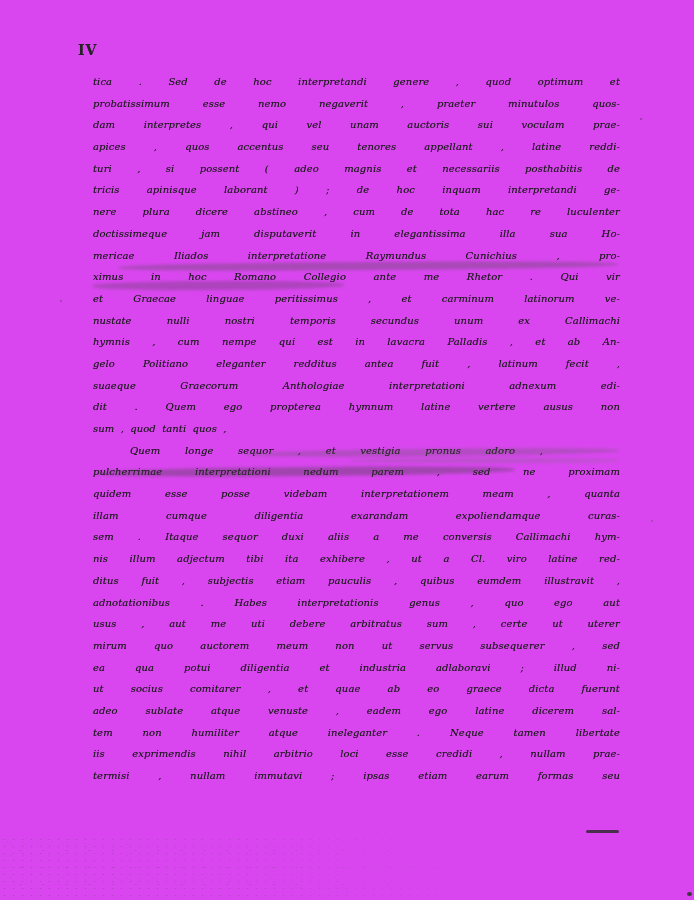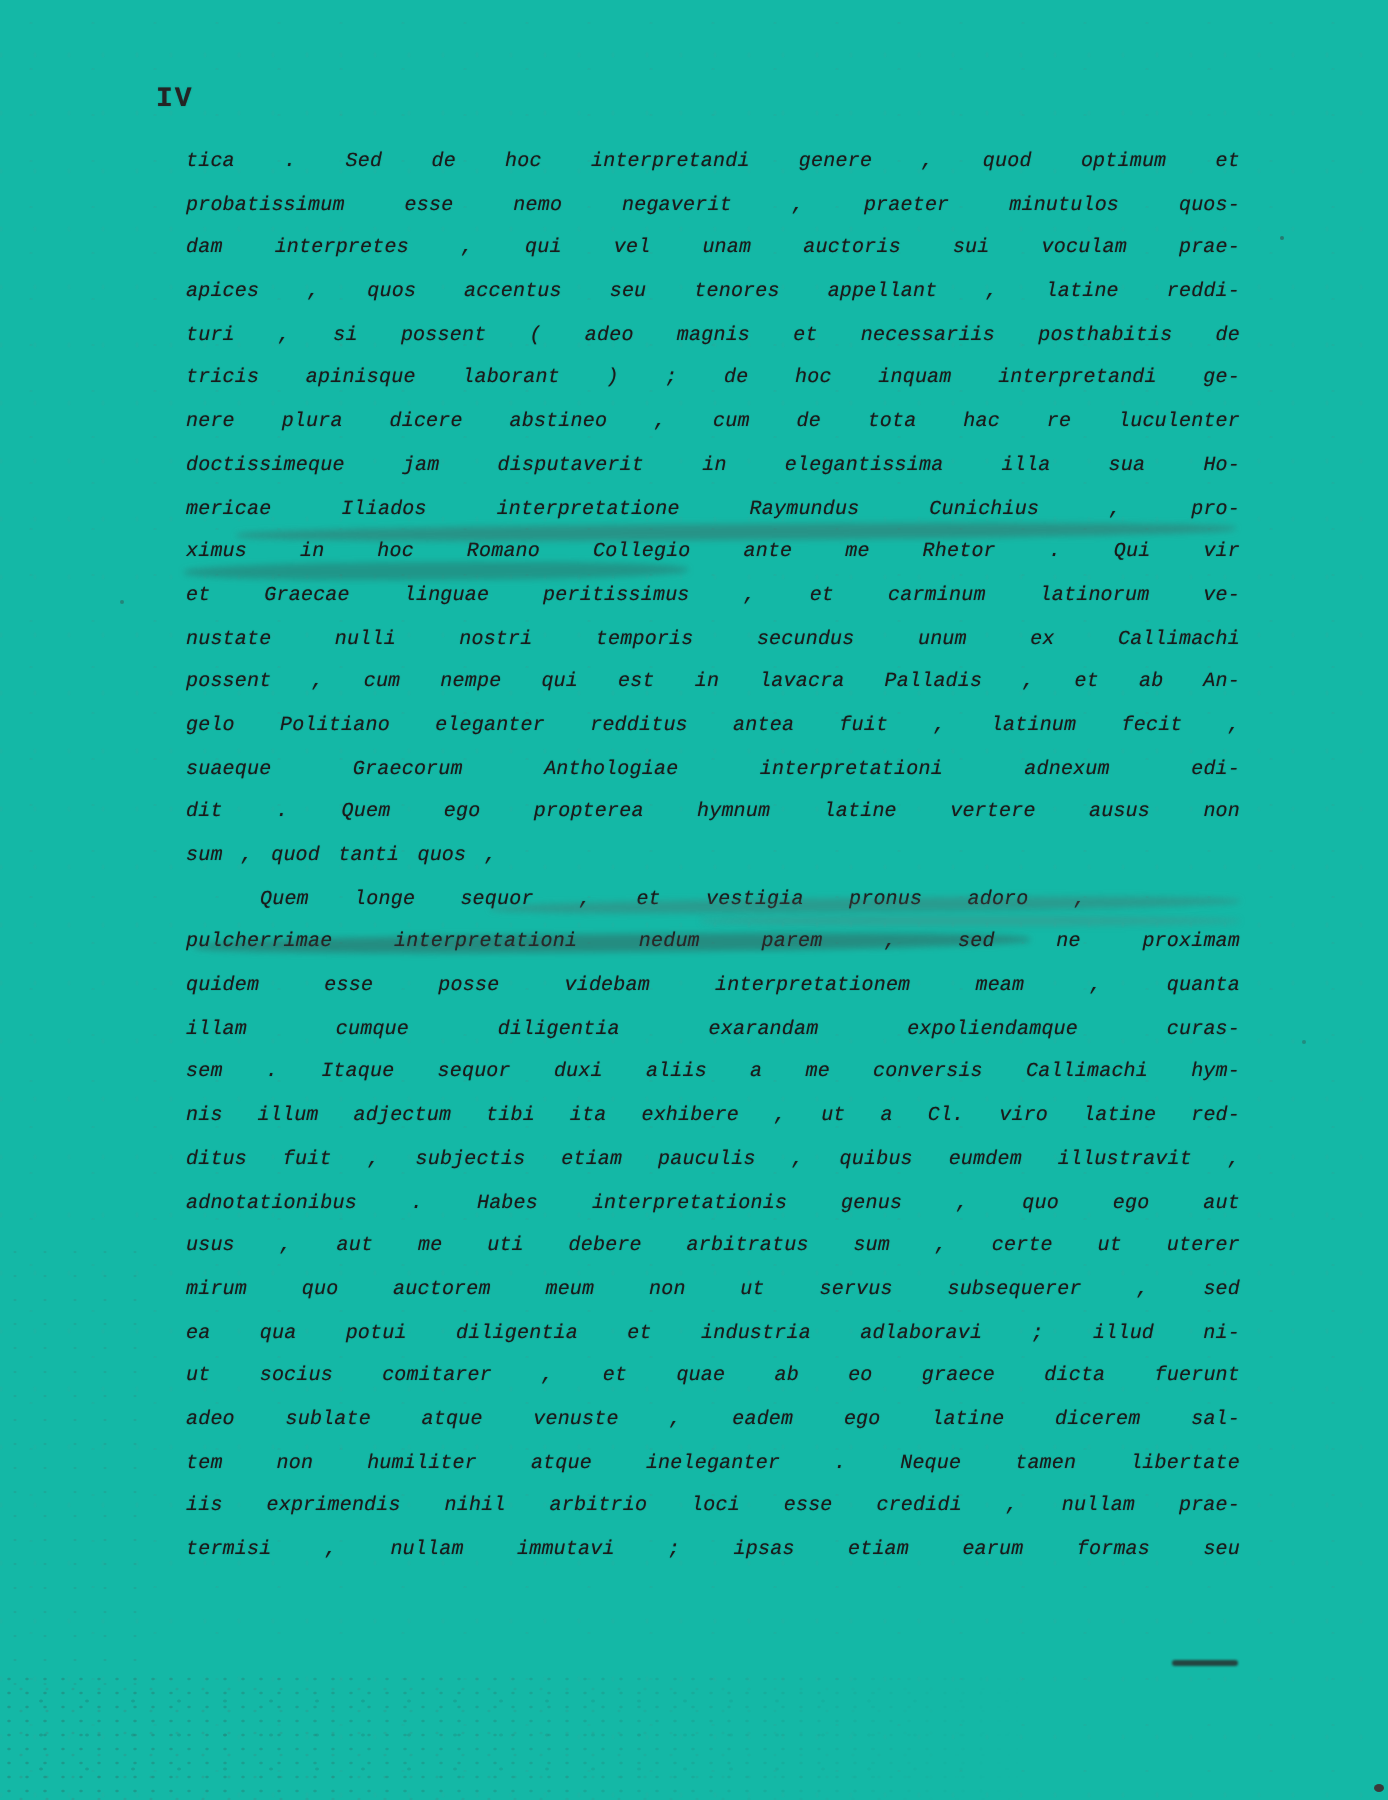--- a/index.html
+++ b/index.html
@@ -1,21 +1,21 @@
 <!DOCTYPE html>
 <html><head>
 <meta charset="utf-8">
 <style>
   html,body{margin:0;padding:0;}
   body{
     width:694px;height:900px;position:relative;overflow:hidden;
     background:#fdfdfc;
     font-family:"DejaVu Serif", serif;
   }
-  .page{position:absolute;inset:0;background:#14b8a6;font-family:Liberation Mono, monospace;}
+  .page{position:absolute;inset:0;background:#d946ef;}
   .paper-grain{
     position:absolute;inset:0;pointer-events:none;
     background-image:
       radial-gradient(rgba(110,110,110,.16) .5px, transparent 1px),
       radial-gradient(rgba(130,130,130,.10) .5px, transparent 1px);
     background-size:31px 23px, 17px 29px;
     background-position:0 0, 9px 13px;
     opacity:.6;
   }
   .pagenum{
@@ -86,21 +86,21 @@
       <div class="line">dam interpretes , qui vel unam auctoris sui voculam prae-</div>
       <div class="line">apices , quos accentus seu tenores appellant , latine reddi-</div>
       <div class="line">turi , si possent ( adeo magnis et necessariis posthabitis de</div>
       <div class="line">tricis apinisque laborant ) ; de hoc inquam interpretandi ge-</div>
       <div class="line">nere plura dicere abstineo , cum de tota hac re luculenter</div>
       <div class="line">doctissimeque jam disputaverit in elegantissima illa sua Ho-</div>
       <div class="line">mericae Iliados interpretatione Raymundus Cunichius , pro-</div>
       <div class="line">ximus in hoc Romano Collegio ante me Rhetor . Qui vir</div>
       <div class="line">et Graecae linguae peritissimus , et carminum latinorum ve-</div>
       <div class="line">nustate nulli nostri temporis secundus unum ex Callimachi</div>
-      <div class="line">possent , cum nempe qui est in lavacra Palladis , et ab An-</div>
+      <div class="line">hymnis , cum nempe qui est in lavacra Palladis , et ab An-</div>
       <div class="line">gelo Politiano eleganter redditus antea fuit , latinum fecit ,</div>
       <div class="line">suaeque Graecorum Anthologiae interpretationi adnexum edi-</div>
       <div class="line">dit . Quem ego propterea hymnum latine vertere ausus non</div>
       <div class="line short">sum , quod tanti quos ,</div>
     </div>
     <div>
       <div class="line pstart">Quem longe sequor , et vestigia pronus adoro ,</div>
       <div class="line">pulcherrimae interpretationi nedum parem , sed ne proximam</div>
       <div class="line">quidem esse posse videbam interpretationem meam , quanta</div>
       <div class="line">illam cumque diligentia exarandam expoliendamque curas-</div>

